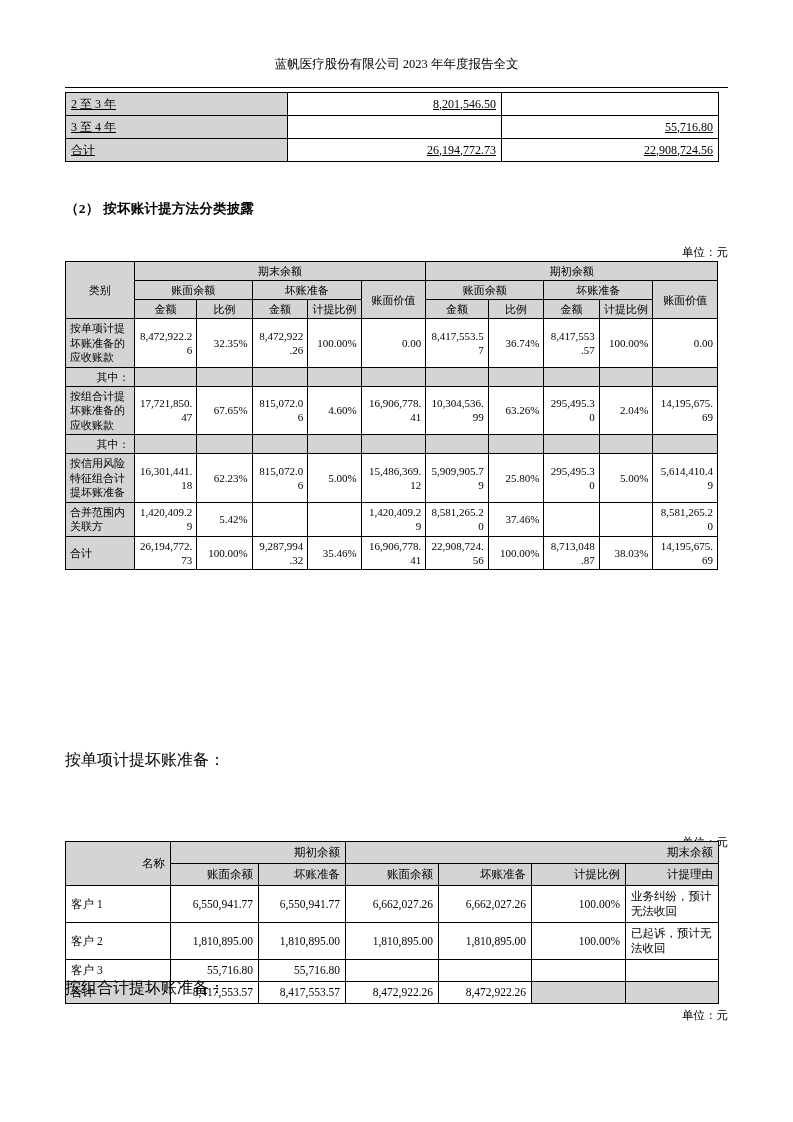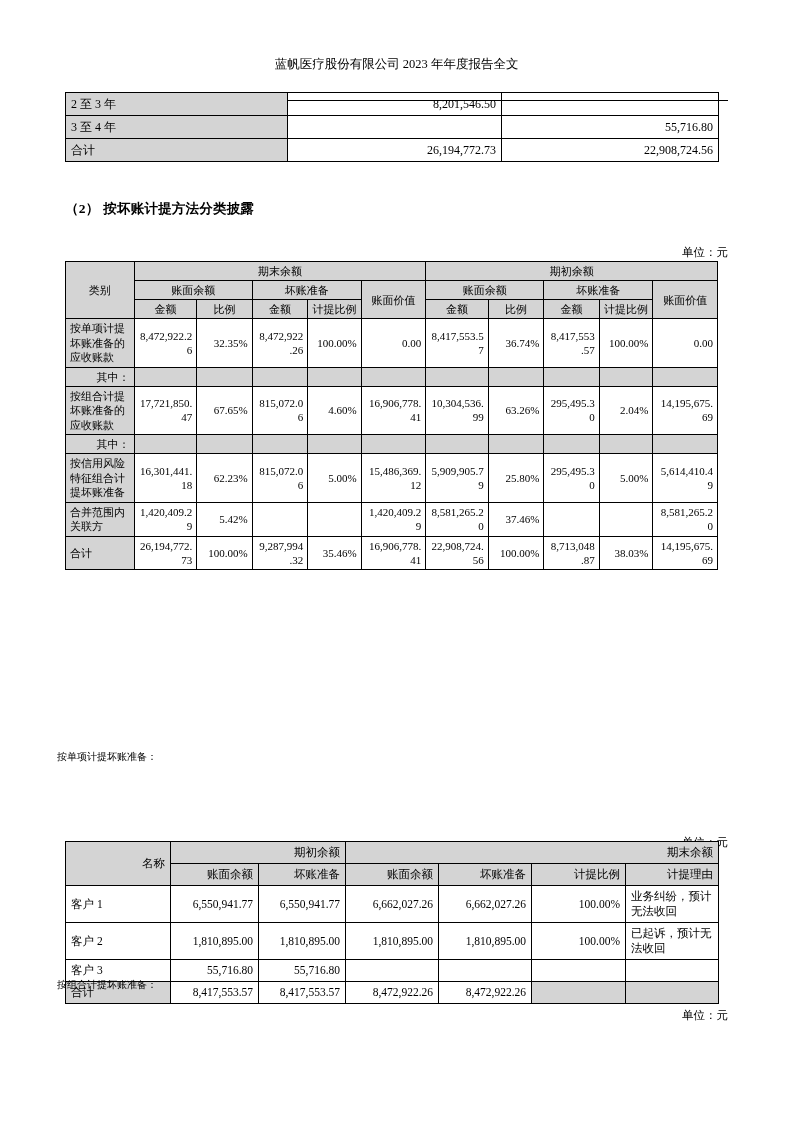--- a/index.html
+++ b/index.html
@@ -27,21 +27,21 @@
   .doc-header {
     position: absolute;
     left: 65px;
     right: 65px;
     top: 55px;
     height: 30px;
     text-align: center;
     font-size: 12.5px;
     line-height: 18px;
     border-bottom: 1.1px solid #000;
-    padding-bottom: 15px;
+    padding-bottom: 2px;
   }
 
   
   table.doc-table {
     border-collapse: collapse;
     table-layout: fixed;
     width: 653px;
     font-size: 11.5px;
     margin: 0;
   }
@@ -54,21 +54,21 @@
     line-height: 15px;
     word-wrap: break-word;
     overflow-wrap: break-word;
   }
   .shade { background: #d4d4d4; }
   .ctr  { text-align: right; }
   .rgt  { text-align: right; }
   .lft  { text-align: left; }
 
   
-  .t1-wrap { position: absolute; left: 65px; top: 92px; }
+  .t1-wrap { position: absolute; left: 65px; top: 92px; text-decoration: underline; }
   table.t1 td { height: 16px; font-size: 12px; }
 
   
   .section-heading {
     position: absolute;
     left: 65px;
     top: 200px;
     font-size: 13.5px;
     font-weight: bold;
     letter-spacing: 0.2px;
@@ -81,22 +81,22 @@
     right: 65px;
     font-size: 11.5px;
   }
   #unit-1 { top: 245px; }
   #unit-2 { top: 835px; }
   #unit-3 { top: 1008px; }
 
   
   .caption {
     position: absolute;
-    left: 57px;
-    font-size: 10px;
+    left: 65px;
+    font-size: 16px;
   }
   #cap-1 { top: 750px; }
   #cap-2 { top: 978px; }
 
   
   .t2-wrap { position: absolute; left: 65px; top: 261px; }
   table.t2 { font-size: 11px; }
   table.t2 td { padding: 2px 4px; line-height: 14px; }
   table.t2 .hdr { text-align: center; }
   table.t2 .catcell {

